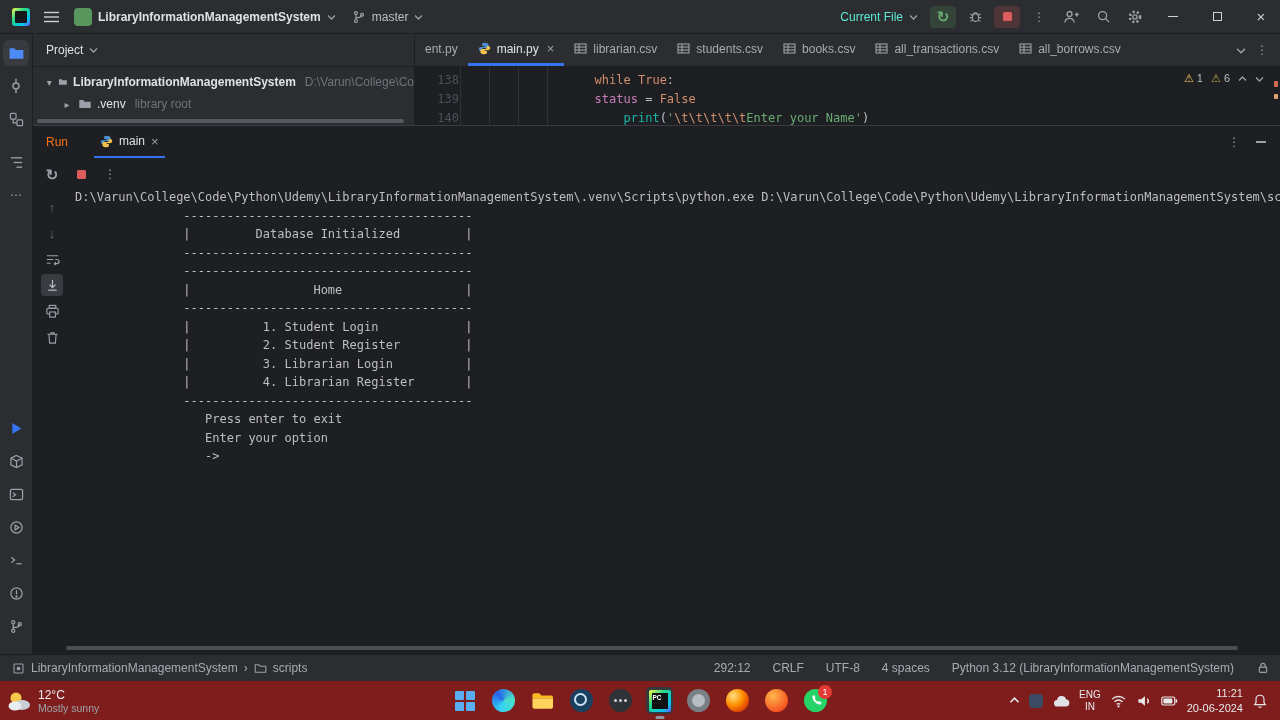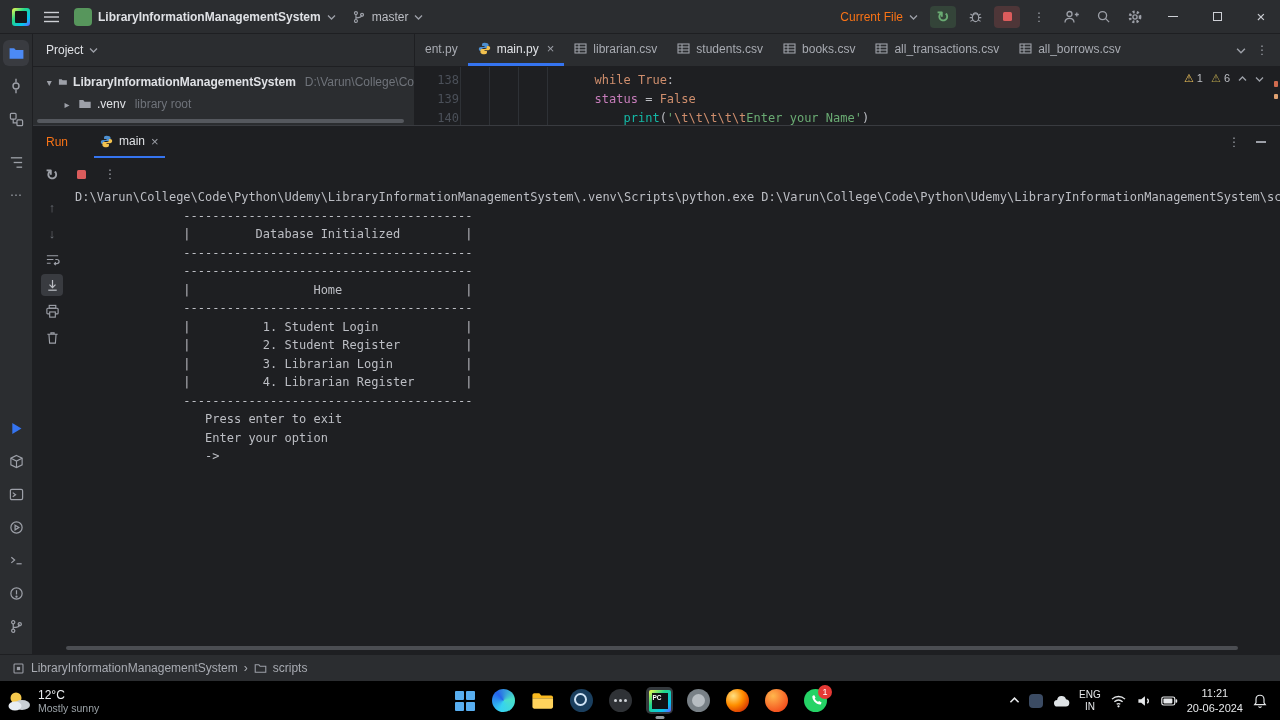--- a/index.html
+++ b/index.html
@@ -10,21 +10,21 @@
 
   
   .titlebar{height:34px;background:#2b2d30;display:flex;align-items:center;flex:none;border-bottom:1px solid #1e1f22}
   .tb-left{display:flex;align-items:center;gap:4px;padding-left:8px}
   .ibtn{display:flex;align-items:center;justify-content:center;width:26px;height:24px;border-radius:4px;color:#9da0a8}
   .applogo{width:18px;height:18px;border-radius:3px;background:linear-gradient(135deg,#fcf84a 0%,#21d789 38%,#07c3f2 75%,#6b57ff 100%);position:relative}
   .applogo::after{content:"";position:absolute;inset:3px;background:#15171a;border-radius:1px}
   .chip{display:flex;align-items:center;gap:6px;padding:3px 6px;border-radius:4px}
   .avatar{width:18px;height:18px;border-radius:4px;background:#57965c}
   .projname{color:#dfe1e5;font-weight:700}
-  .dim{color:#f97316}
+  .dim{color:#5eead4}
   .tb-right{margin-left:auto;display:flex;align-items:center;gap:6px}
   .pill{display:flex;align-items:center;justify-content:center;width:26px;height:22px;border-radius:4px}
   .pill.green{background:rgba(87,150,92,.22)}
   .pill.red{background:rgba(219,92,92,.2)}
   .stop-sq{width:9px;height:9px;background:#db5c5c;border-radius:1.5px}
   .rerun-glyph{color:#6aab73;font-size:15px;line-height:1;font-weight:700}
   .winbtn{width:38px;height:33px;display:flex;align-items:center;justify-content:center;color:#ced0d6}
   .maxbox{width:9px;height:9px;border:1.2px solid #ced0d6}
   .minbar{width:10px;height:1.4px;background:#ced0d6}
   .xglyph{font-size:15px;line-height:1}
@@ -83,21 +83,21 @@
   .console-line{font:12px/18.5px "DejaVu Sans Mono",monospace;white-space:pre;color:#bcbec4}
   .console-hscroll{position:absolute;left:33px;right:42px;bottom:4px;height:4px;border-radius:2px;background:#4b4d52}
   .arrow-dis{color:#6f737a;font-size:13px}
 
   
   .statusbar{height:27px;flex:none;background:#2b2d30;border-top:1px solid #1e1f22;display:flex;align-items:center;padding:0 10px 0 12px;color:#a8abb2}
   .sb-left{display:flex;align-items:center;gap:6px;min-width:0}
   .sb-right{margin-left:auto;display:flex;align-items:center;gap:22px;white-space:nowrap}
 
   
-  .taskbar{height:39px;flex:none;background:#000000;position:relative;display:flex;align-items:center}
+  .taskbar{height:39px;flex:none;background:#7f1d1d;position:relative;display:flex;align-items:center}
   .weather{position:absolute;left:6px;display:flex;align-items:center;gap:6px;color:#eceff1}
   .weather .desc{color:#9ca3a8;font-size:10.5px}
   .weather .temp{font-size:12px}
   .centericons{position:absolute;left:50%;transform:translateX(-50%);display:flex;align-items:center;gap:12px}
   .tkslot{width:27px;height:27px;display:flex;align-items:center;justify-content:center;border-radius:5px;position:relative}
   .tkslot.active-app{background:#34393d}
   .tkslot.active-app::after{content:"";position:absolute;bottom:-5px;left:50%;transform:translateX(-50%);width:9px;height:3px;border-radius:2px;background:#8f969c}
   .circ{width:23px;height:23px;border-radius:50%}
   .start-grid{display:grid;grid-template-columns:9px 9px;grid-template-rows:9px 9px;gap:2px}
   .start-grid div{background:#58aef0;border-radius:1px}
@@ -109,21 +109,21 @@
   .pclogo{width:22px;height:22px;background:linear-gradient(135deg,#fcf84a 0%,#21d789 38%,#07c3f2 78%,#6b57ff 100%);position:relative;border-radius:2px}
   .pclogo span{position:absolute;inset:3px;background:#101214;color:#fff;font-size:6.5px;font-weight:700;display:flex;align-items:flex-start;justify-content:flex-start;padding:1px}
   .grayapp{background:#788086;position:relative}
   .grayapp::after{content:"";position:absolute;left:5px;top:5px;width:13px;height:13px;border-radius:50%;background:#b7bdc2}
   .firefox{background:radial-gradient(circle at 32% 30%,#ffe082,#ff8f00 42%,#e65100 68%,#b71c1c 95%)}
   .orangeapp{background:radial-gradient(circle at 35% 30%,#ffb74d,#f4511e 75%)}
   .whatsapp{background:#25d366;display:flex;align-items:center;justify-content:center;position:relative}
   .badge{position:absolute;top:-4px;right:-5px;min-width:14px;height:14px;border-radius:7px;background:#e53935;color:#fff;font-size:9px;display:flex;align-items:center;justify-content:center;padding:0 3px}
   .tray{position:absolute;right:12px;display:flex;align-items:center;gap:9px;color:#e6e8ea}
   .lang{font-size:10px;line-height:1.15;text-align:center}
-  .clock{font-size:11px;line-height:1.3;text-align:center}
+  .clock{font-size:11px;line-height:1.3;text-align:right}
   .trayico{display:flex;align-items:center;justify-content:center}
 </style>
 </head>
 <body>
 
 <div class="window">
 
   <header class="titlebar">
     <div class="tb-left">
       <div class="ibtn">
@@ -573,20 +573,33 @@
             <rect x="6" y="6" width="4" height="4" fill="#9da0a8" stroke="none"></rect>
           </g>
         </svg>
       <span>LibraryInformationManagementSystem</span>
       <span>›</span>
       <svg width="13" height="13" viewBox="0 0 16 16">
           <path d="M1.5 3.5h4.5l1.5 1.8h7v7.2h-13z" fill="none" stroke="#9da0a8" stroke-width="1.3"></path>
         </svg>
       <span>scripts</span>
     </div>
+    <div class="sb-right">
+      <span>292:12</span>
+      <span>CRLF</span>
+      <span>UTF-8</span>
+      <span>4 spaces</span>
+      <span>Python 3.12 (LibraryInformationManagementSystem)</span>
+      <svg width="14" height="14" viewBox="0 0 16 16">
+          <g stroke="#9da0a8" stroke-width="1.3" fill="none">
+            <rect x="3.8" y="7" width="8.4" height="6" rx="1"></rect>
+            <path d="M5.5 7V5.2a2.5 2.5 0 0 1 5 0V7"></path>
+          </g>
+        </svg>
+    </div>
   </footer>
 
   <div class="taskbar">
     <div class="weather">
       <svg width="26" height="24" viewBox="0 0 26 24">
           <circle cx="10" cy="9" r="5.5" fill="#f5c84c"></circle>
           <ellipse cx="16" cy="16" rx="8" ry="5" fill="#c9cfd4"></ellipse>
           <ellipse cx="9" cy="17" rx="6.5" ry="4.5" fill="#e8edf2"></ellipse>
         </svg>
       <div>

